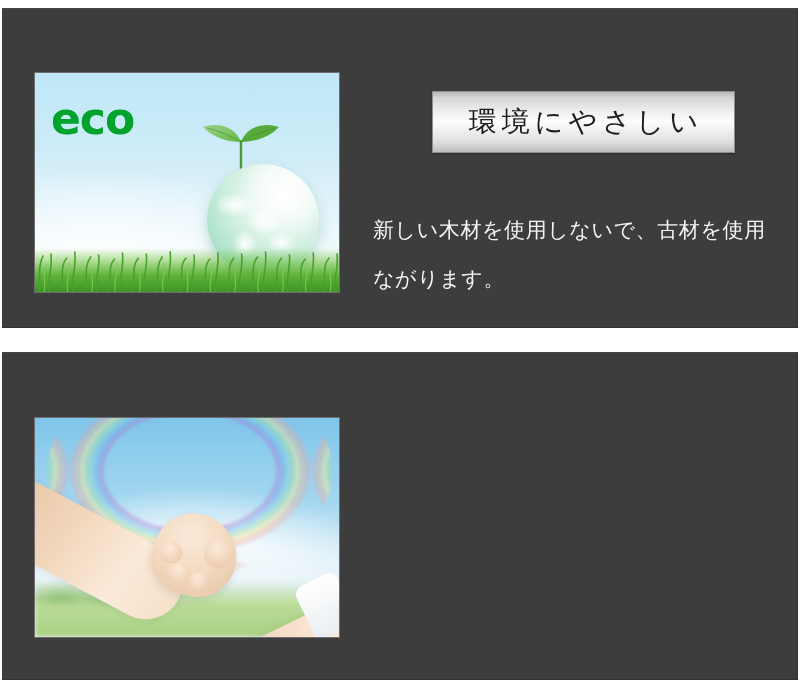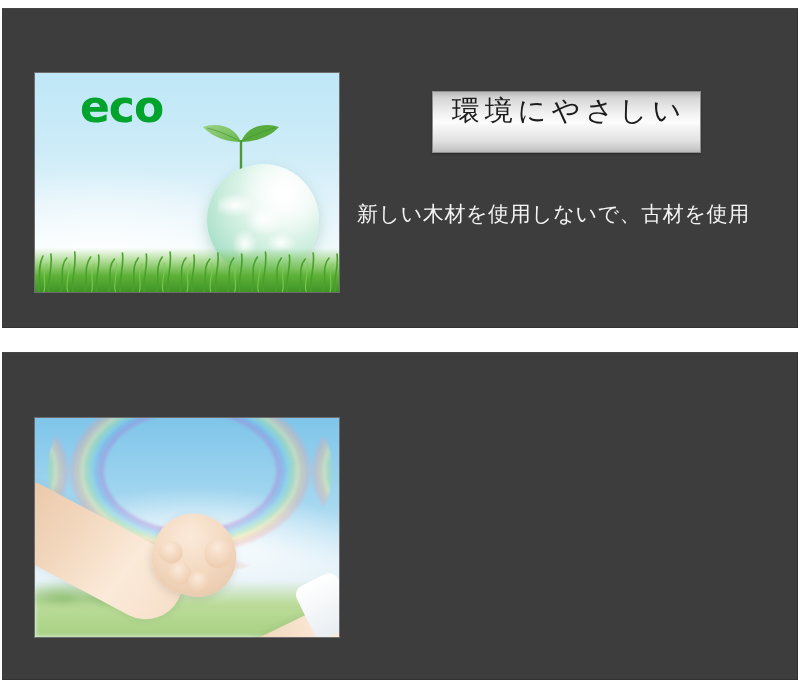--- a/index.html
+++ b/index.html
@@ -57,28 +57,27 @@
   .eco-art {
     position: absolute;
     inset: 0;
     background:
       radial-gradient(120% 80% at 22% 88%, #ffffff 0%, rgba(255,255,255,0) 55%),
       linear-gradient(180deg, #bfe7f7 0%, #cdecf8 35%, #e4f4fb 62%, #f3fbfd 84%, #eef8f4 100%);
   }
   .eco-logo {
     position: absolute;
     left: 16px;
-    top: 12px;
+    top: 24px;
     font-family: "DejaVu Sans", sans-serif;
     font-weight: 700;
     font-size: 44px;
     line-height: 1;
     letter-spacing: -1px;
     color: #00a32b;
-    margin-left: 29px;
   }
   
   .globe {
     position: absolute;
     right: 20px;
     bottom: 16px;
     width: 112px;
     height: 112px;
     border-radius: 50%;
     background:
@@ -220,29 +219,29 @@
   .knuckle {
     position: absolute;
     border-radius: 50%;
     background: radial-gradient(circle at 40% 32%, #fbeada 0%, #eecdb0 75%, #e0bb9b 100%);
   }
 
   
   .heading {
     position: absolute;
     left: 430px;
-    width: 269px;
+    width: 303px;
     height: 62px;
     background: linear-gradient(180deg,
       #b9b9b9 0%, #d6d6d6 10%, #f0f0f0 34%, #fcfcfc 50%,
       #f2f2f2 62%, #e2e2e2 80%, #cfcfcf 92%, #bdbdbd 100%);
     border: 1px solid #8f8f8f;
     box-shadow: 0 1px 2px rgba(0,0,0,0.35);
     display: flex;
-    align-items: flex-start;
+    align-items: center;
     justify-content: center;
   }
   .heading--eco   { top: 83px; }
   .heading-text {
     font-family: "DejaVu Serif", "Liberation Serif", serif;
     font-size: 28px;
     letter-spacing: 5px;
     color: #1c1c1c;
     white-space: nowrap;
     text-indent: 5px;
@@ -253,21 +252,21 @@
     position: absolute;
     left: 355px;
     width: 430px;
     color: #f4f4f4;
     font-family: "DejaVu Serif", "Liberation Serif", serif;
     font-size: 21px;
     line-height: 33px;
     letter-spacing: 0.6px;
   }
   .body-copy--eco   { top: 190px; }
-  .body-copy p { margin: 0; }
+  .body-copy p { margin: 16px; }
 </style>
 </head>
 <body>
 
 <div class="page">
 
   <section class="panel panel--eco">
 
     <div class="thumb thumb--eco">
       <div class="eco-art">
@@ -342,20 +341,21 @@
         </div>
       </div>
     </div>
 
     <div class="heading heading--eco">
       <span class="heading-text">環境にやさしい</span>
     </div>
 
     <div class="body-copy body-copy--eco">
       <p>新しい木材を使用しないで、古材を使用</p>
+      <p>ながります。</p>
     </div>
   </section>
 
   <section class="panel panel--human">
 
     <div class="thumb thumb--human">
       <div class="human-art">
 
         <div class="rainbow">
           <div class="rainbow-band"></div>

